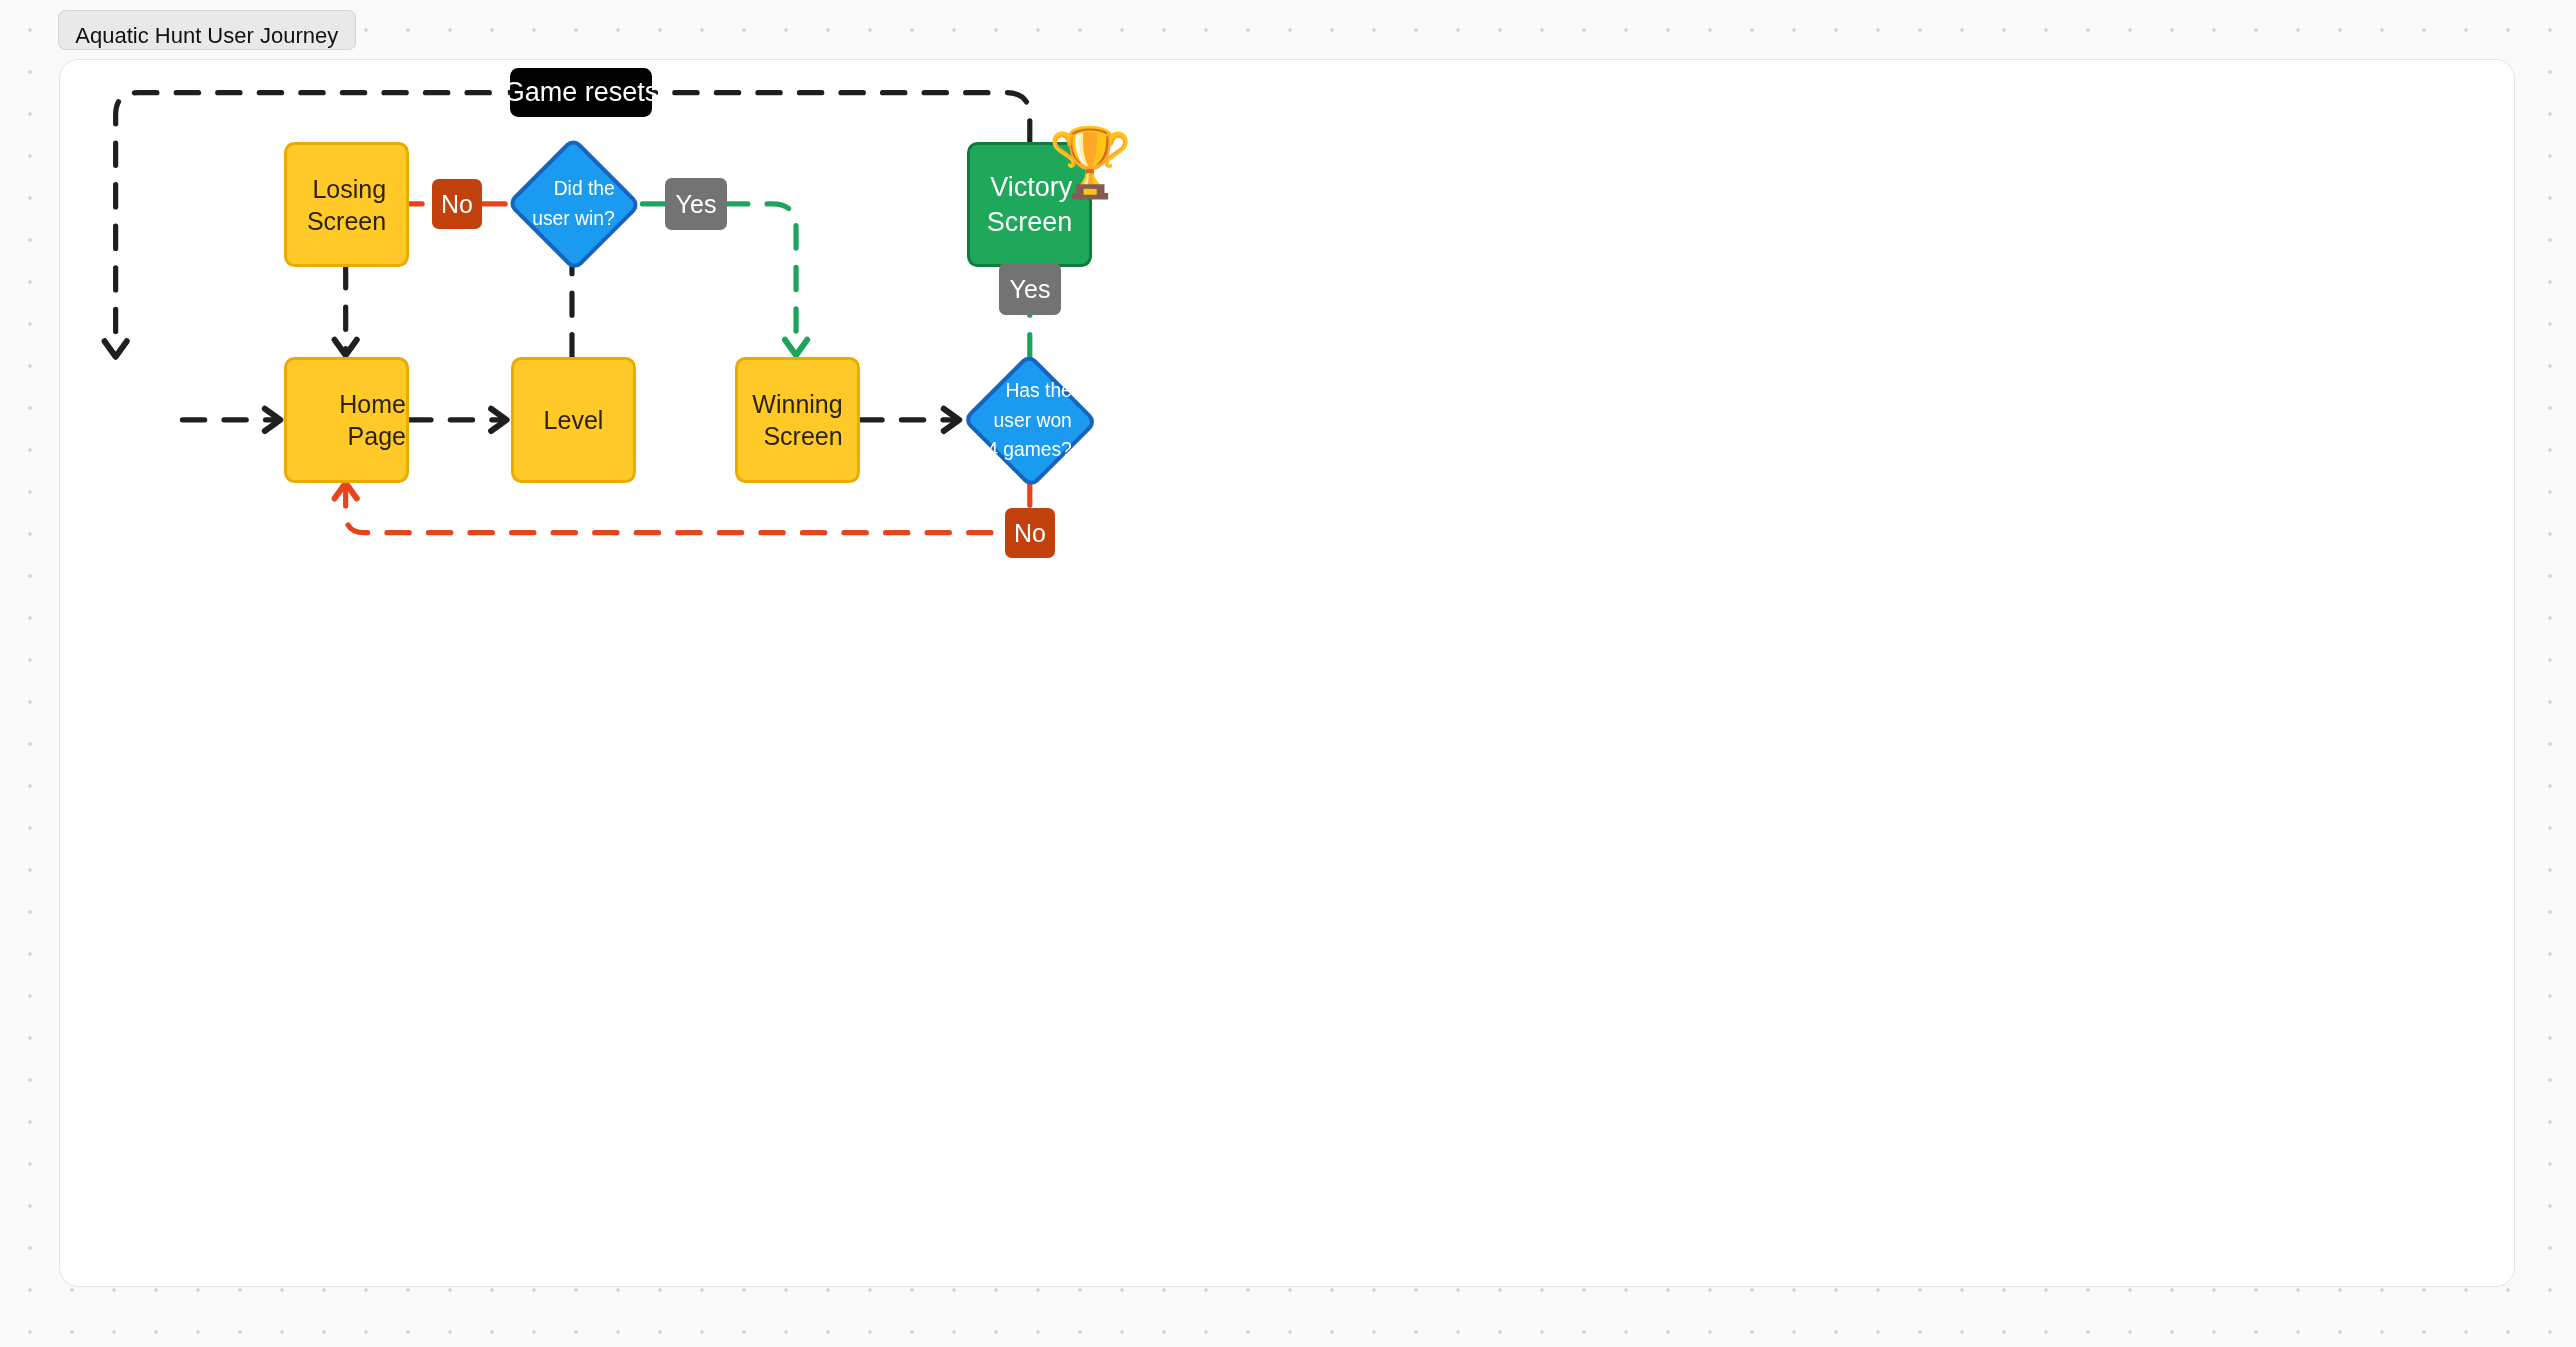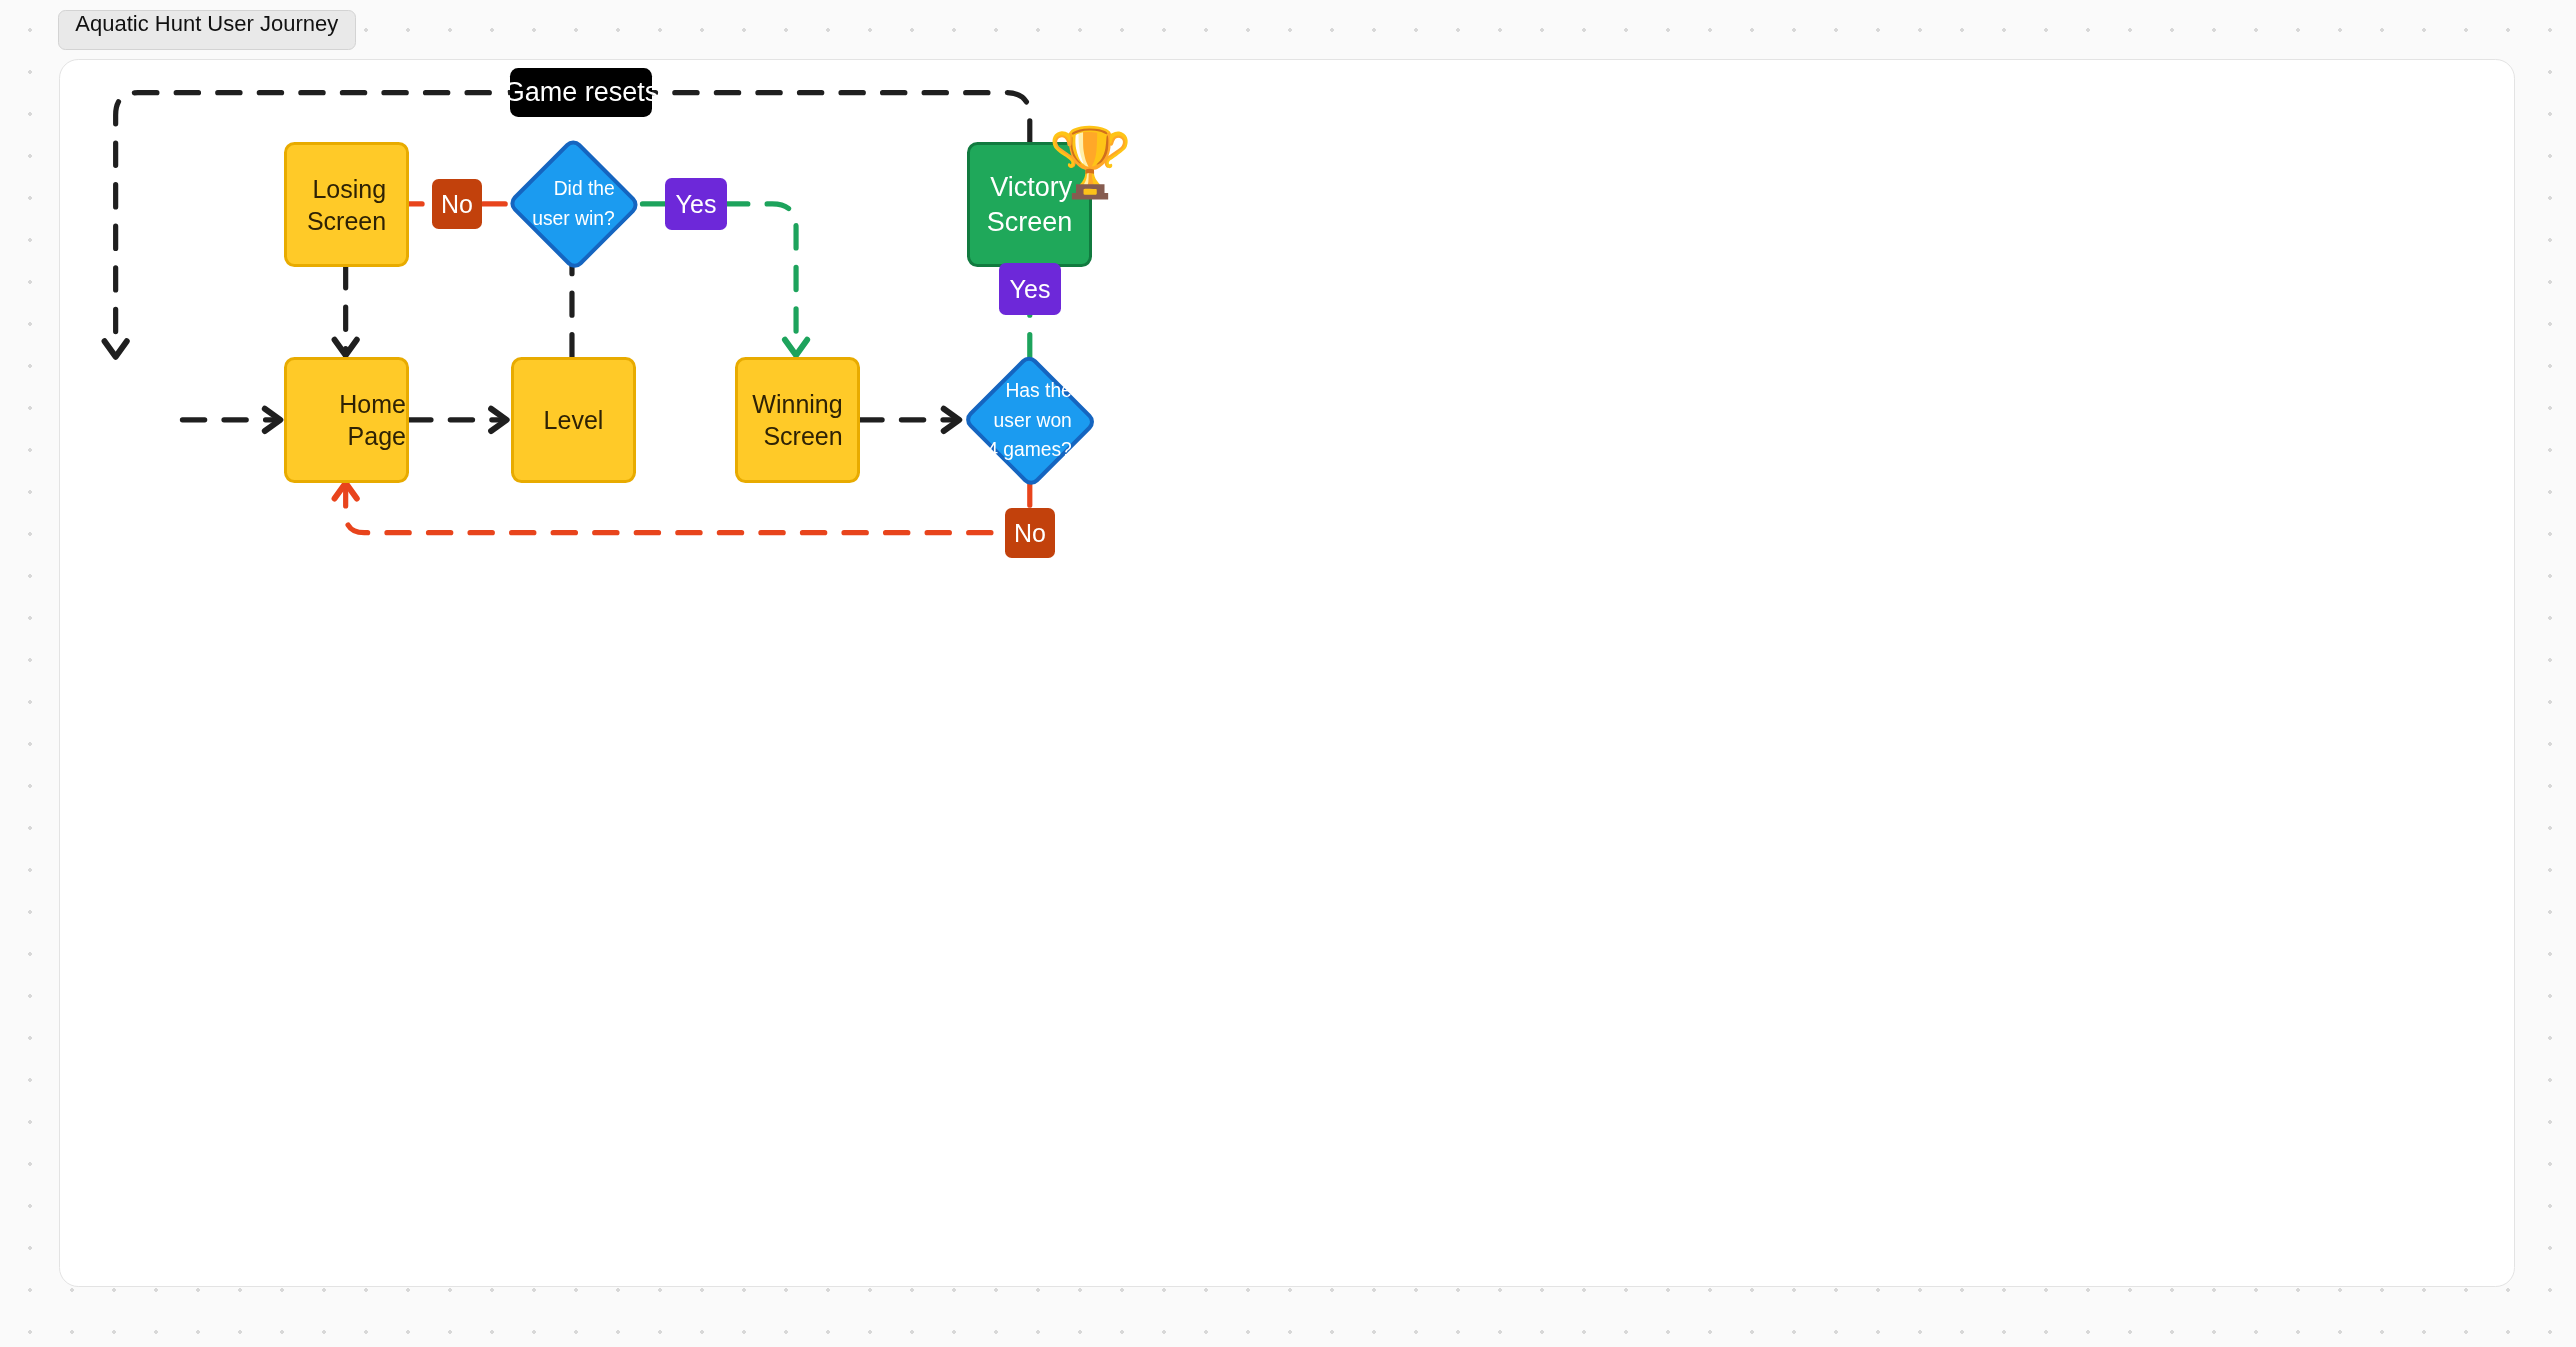--- a/index.html
+++ b/index.html
@@ -16,21 +16,21 @@
     background-position: 9px 9px;
     position: relative;
   }
 
   
   #title-tab {
     position: absolute;
     left: 58px; top: 9.6px;
     height: 40px;
     padding: 0 16.3px;
-    display: flex; align-items: flex-start;
+    display: flex; align-items: flex-end;
     background: #e9e9e9;
     border: 1.1px solid #d3d3d3;
     border-radius: 7.4px;
     font-size: 22px;
     color: #111;
     white-space: nowrap;
     z-index: 40;
   }
 
   
@@ -111,21 +111,21 @@
   .edge-label {
     position: absolute;
     display: flex; align-items: center; justify-content: center;
     border-radius: 6.7px;
     color: #ffffff;
     font-size: 25px;
     z-index: 25;
     white-space: nowrap;
   }
   .edge-label.red   { background: #c2410c; }
-  .edge-label.green { background: #6d28d9; }
+  .edge-label.green { background: #737373; }
   .edge-label.dark  { background: #000000; border-radius: 8.2px; font-size: 27px; }
 </style>
 </head>
 <body>
 
 <div id="title-tab">
   <span>Aquatic Hunt User Journey</span>
 </div>
 
 <div id="canvas">

